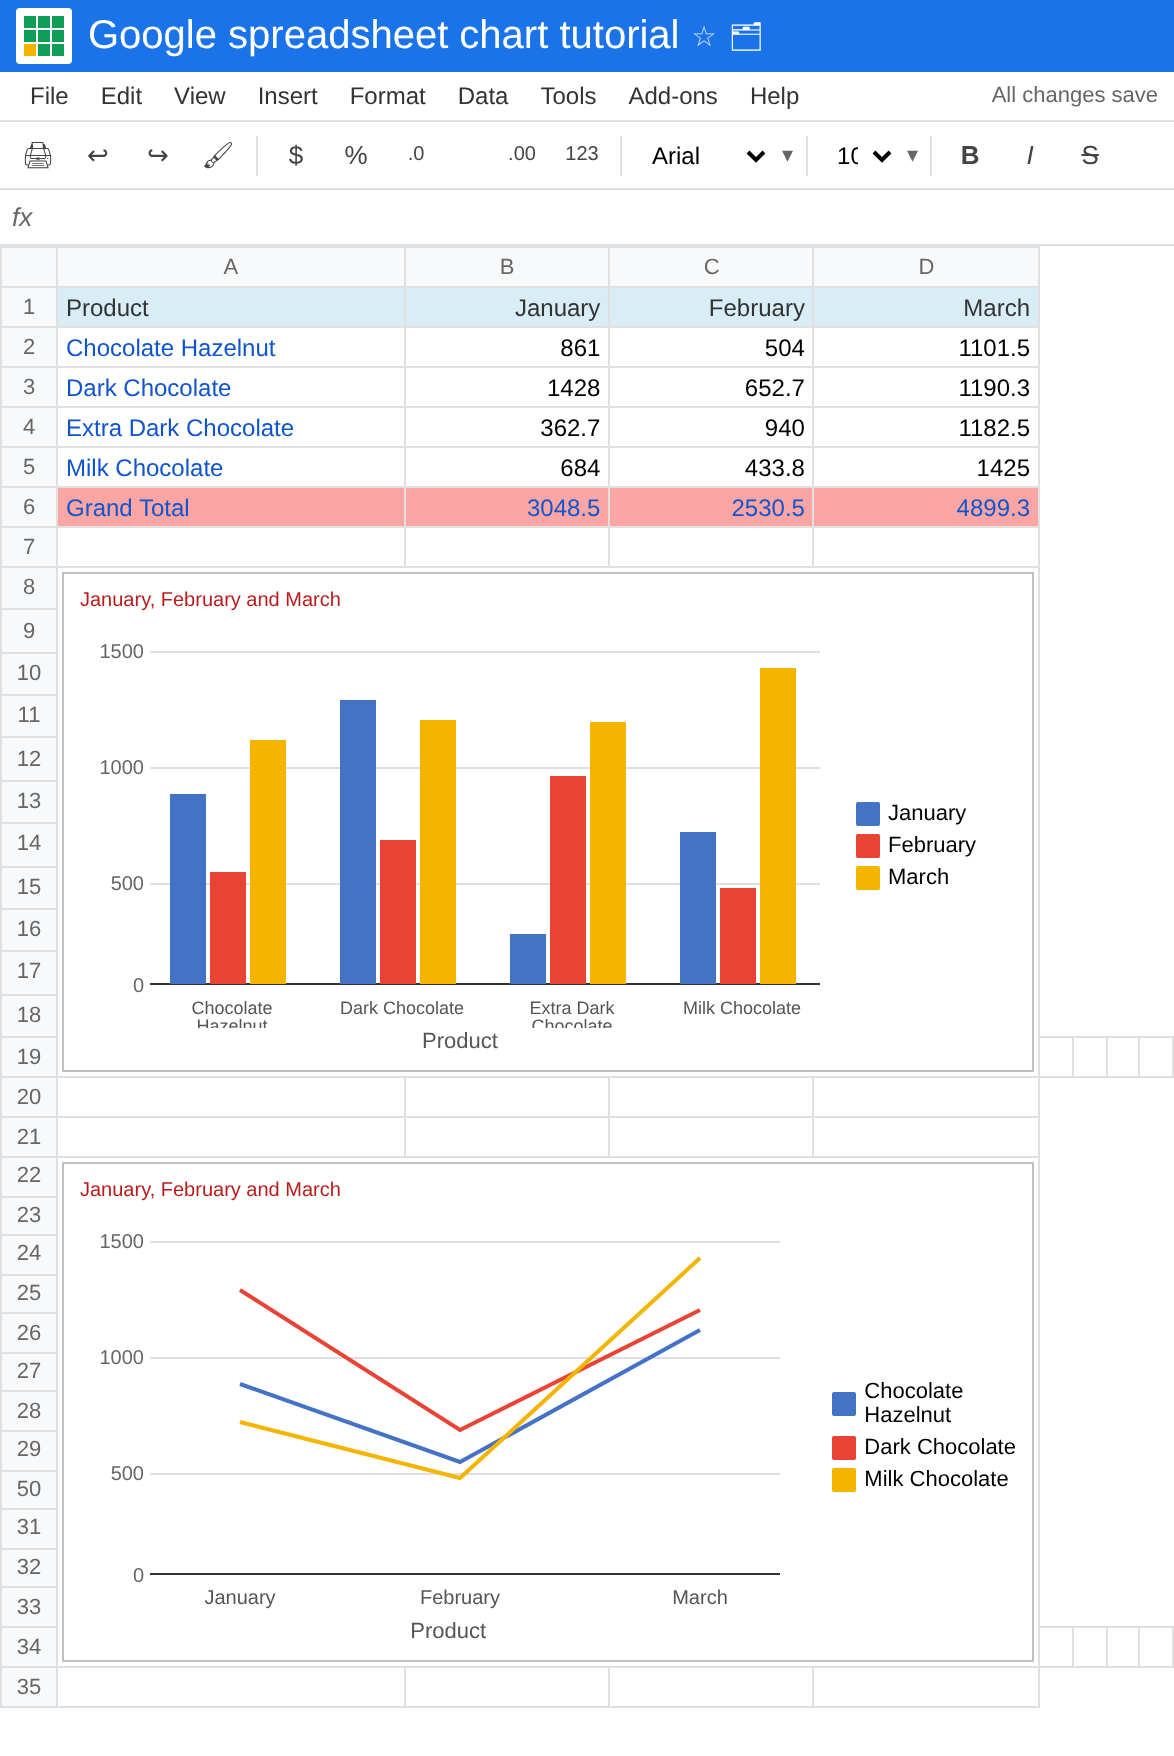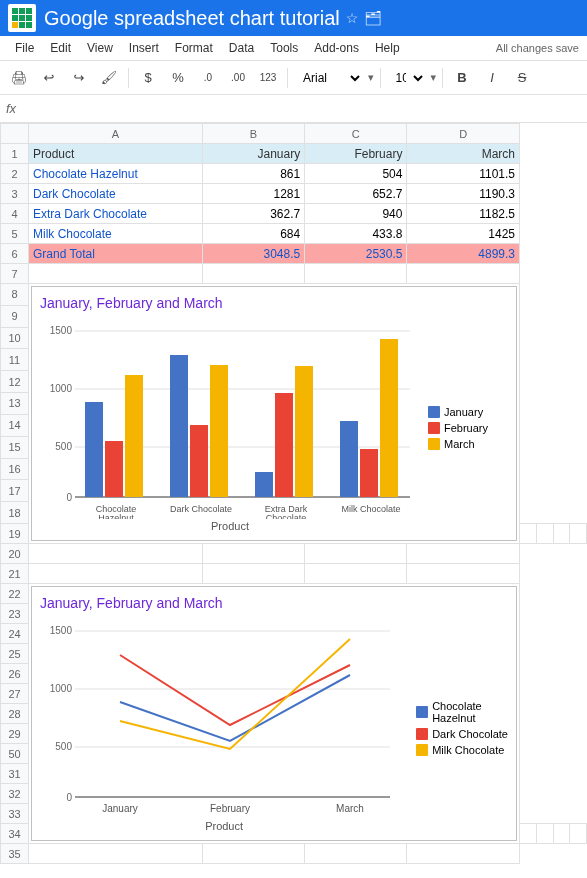--- a/index.html
+++ b/index.html
@@ -41,21 +41,21 @@
     .col-header-row th { background: #f8f9fa; border: 1px solid #e0e0e0; text-align: center; font-weight: normal; font-size: 11px; color: #666; height: 20px; position: sticky; top: 0; }
     .row-num { background: #f8f9fa; border: 1px solid #e0e0e0; text-align: center; font-size: 11px; color: #666; width: 28px; min-width: 28px; }
     .cell { border: 1px solid #e0e0e0; padding: 2px 4px; height: 20px; font-size: 12px; white-space: nowrap; overflow: hidden; }
     .cell-header { background: #d9edf7; font-weight: 500; color: #333; }
     .cell-blue { color: #1155cc; font-weight: 500; }
     .cell-num { text-align: right; }
     .cell-grand { color: #1155cc; font-weight: 500; background: #fca5a5; }
 
     
     .chart-area { border: 1px solid #c0c0c0; margin: 2px 2px; background: #fff; padding: 8px; }
-    .chart-title { font-size: 14px; color: #6d28d9; margin-bottom: 8px; }
+    .chart-title { font-size: 10px; color: #b91c1c; margin-bottom: 8px; }
     .chart-content { display: flex; gap: 8px; align-items: center; }
     .chart-svg-wrap { flex: 1; }
     .legend { display: flex; flex-direction: column; gap: 4px; justify-content: flex-start; padding-top: 4px; min-width: 80px; }
     .legend-item { display: flex; align-items: center; gap: 4px; font-size: 11px; }
     .legend-dot { width: 12px; height: 12px; border-radius: 1px; flex-shrink: 0; }
 
     
     .empty-row td { height: 20px; border: 1px solid #e0e0e0; }
   </style>
 </head>
@@ -97,21 +97,21 @@
 
 <div class="toolbar">
   <button class="toolbar-btn">🖨</button>
   <button class="toolbar-btn">↩</button>
   <button class="toolbar-btn">↪</button>
   <button class="toolbar-btn">🖌</button>
   <div class="toolbar-sep"></div>
   <button class="toolbar-btn">$</button>
   <button class="toolbar-btn">%</button>
   <button class="toolbar-btn" style="font-size:10px;">.0</button>
-  <button class="toolbar-btn" style="font-size:10px;">.00</button>
+  <button class="toolbar-btn" style="font-size:10px;margin-left:23px;">.00</button>
   <button class="toolbar-btn" style="font-size:10px;">123</button>
   <div class="toolbar-sep"></div>
   <select class="font-select">
     <option>Arial</option>
   </select>
   <div style="font-size:11px;color:#666;">▾</div>
   <div class="toolbar-sep"></div>
   <select class="font-size-select">
     <option>10</option>
   </select>
@@ -160,21 +160,21 @@
         <td class="row-num">2</td>
         <td class="cell cell-blue">Chocolate Hazelnut</td>
         <td class="cell cell-num">861</td>
         <td class="cell cell-num">504</td>
         <td class="cell cell-num">1101.5</td>
       </tr>
 
       <tr>
         <td class="row-num">3</td>
         <td class="cell cell-blue">Dark Chocolate</td>
-        <td class="cell cell-num">1281</td>
+        <td class="cell cell-num">1428</td>
         <td class="cell cell-num">652.7</td>
         <td class="cell cell-num">1190.3</td>
       </tr>
 
       <tr>
         <td class="row-num">4</td>
         <td class="cell cell-blue">Extra Dark Chocolate</td>
         <td class="cell cell-num">362.7</td>
         <td class="cell cell-num">940</td>
         <td class="cell cell-num">1182.5</td>

